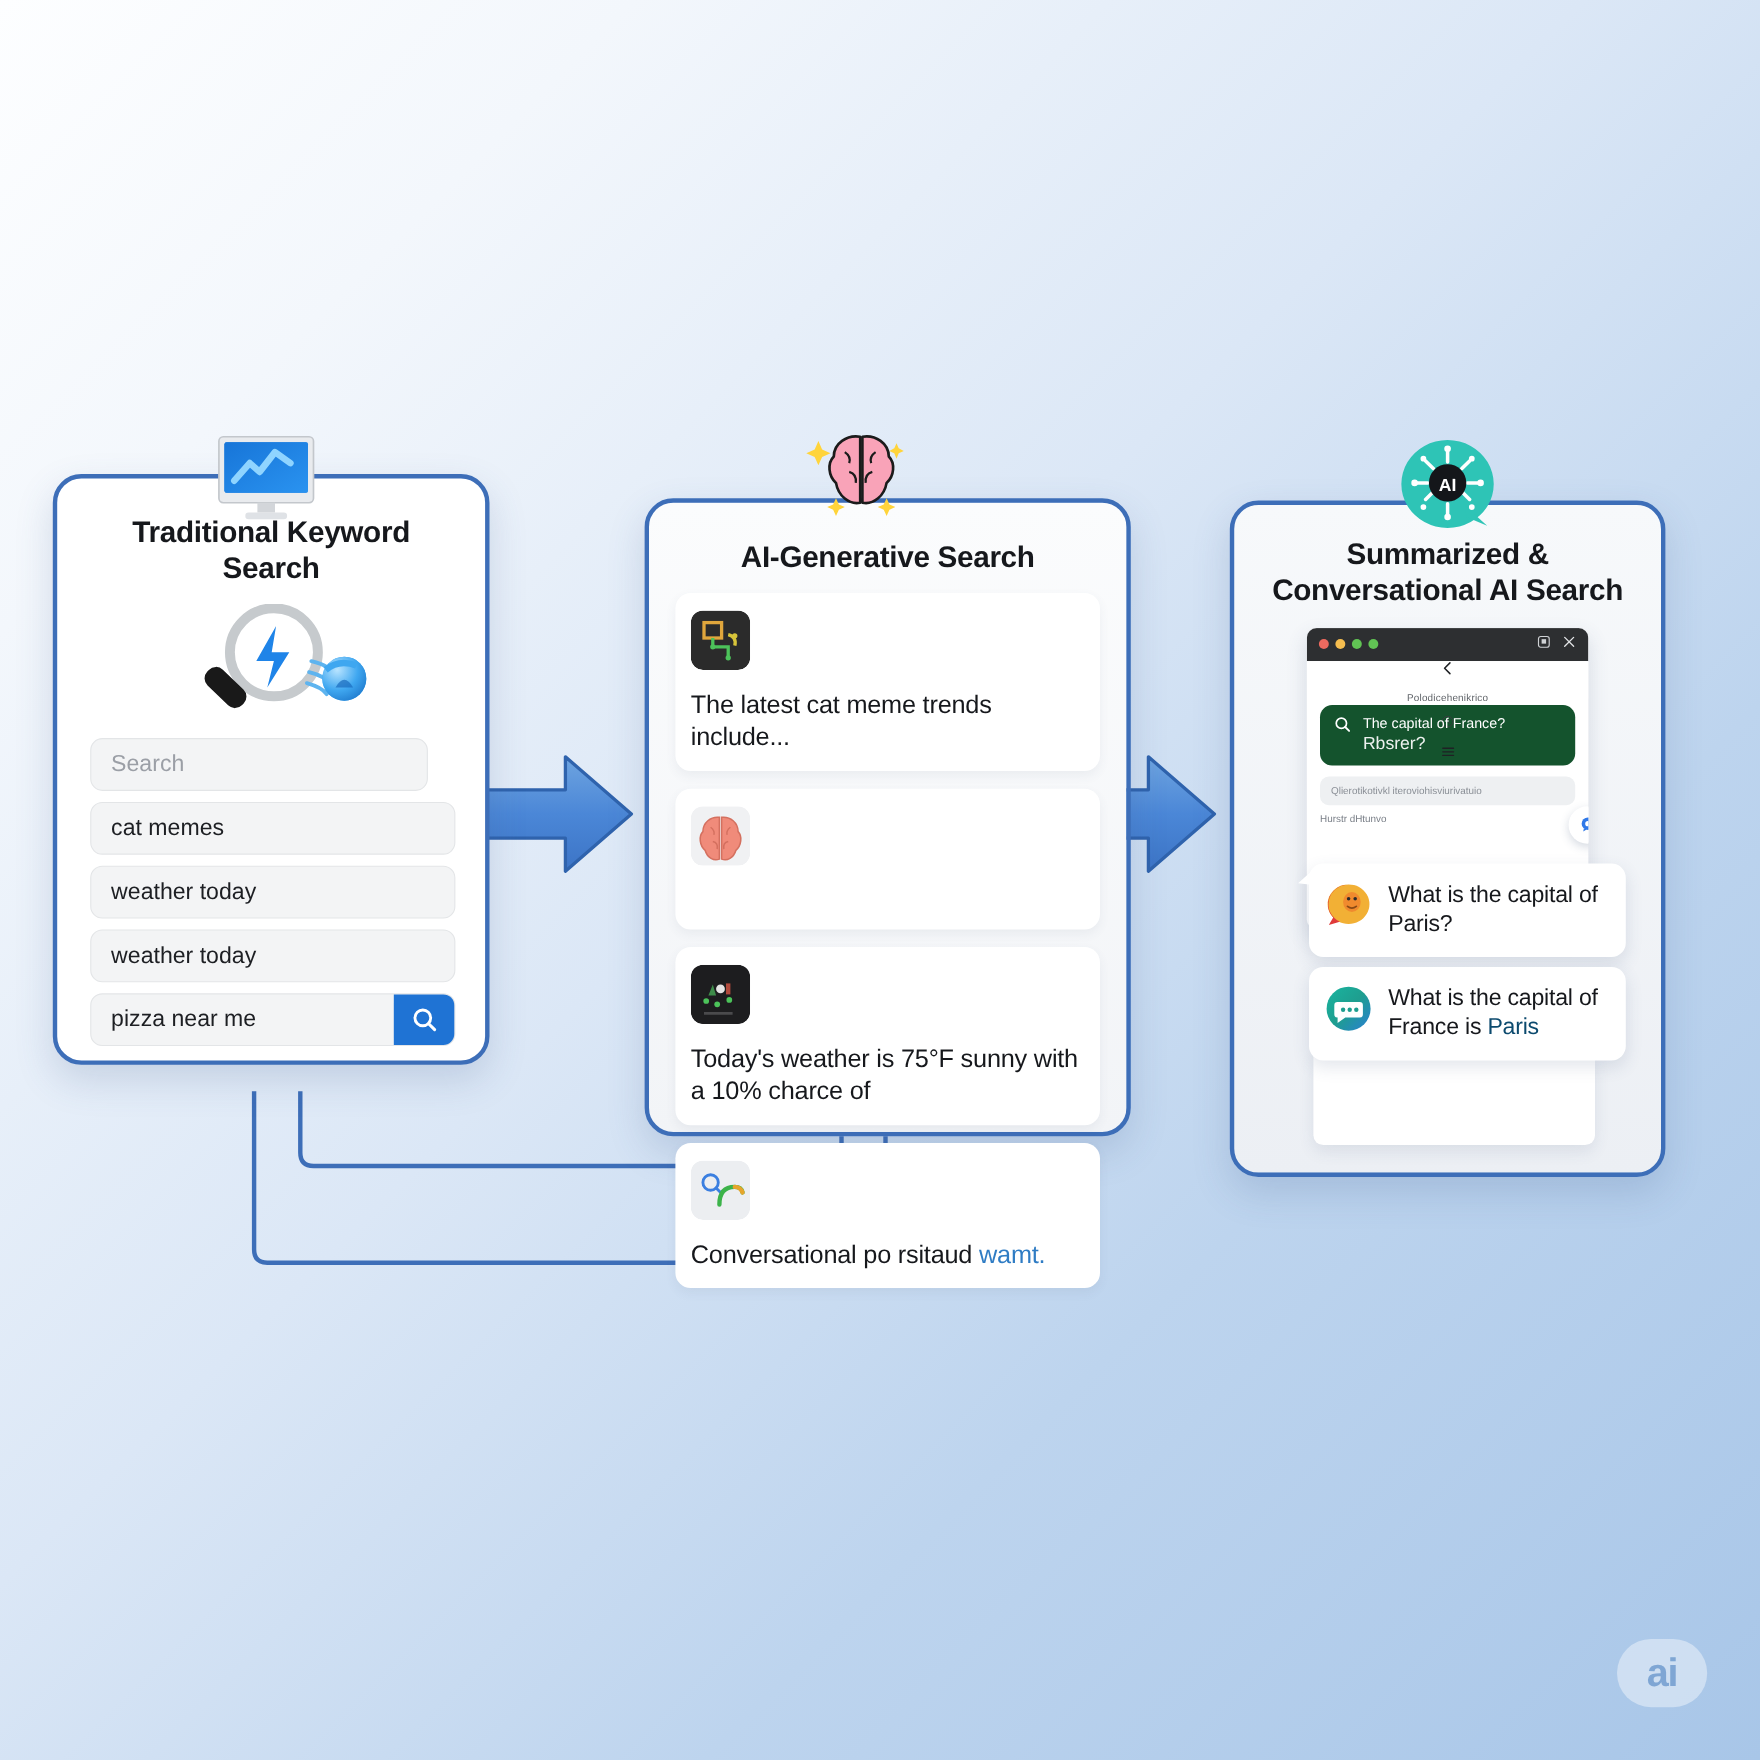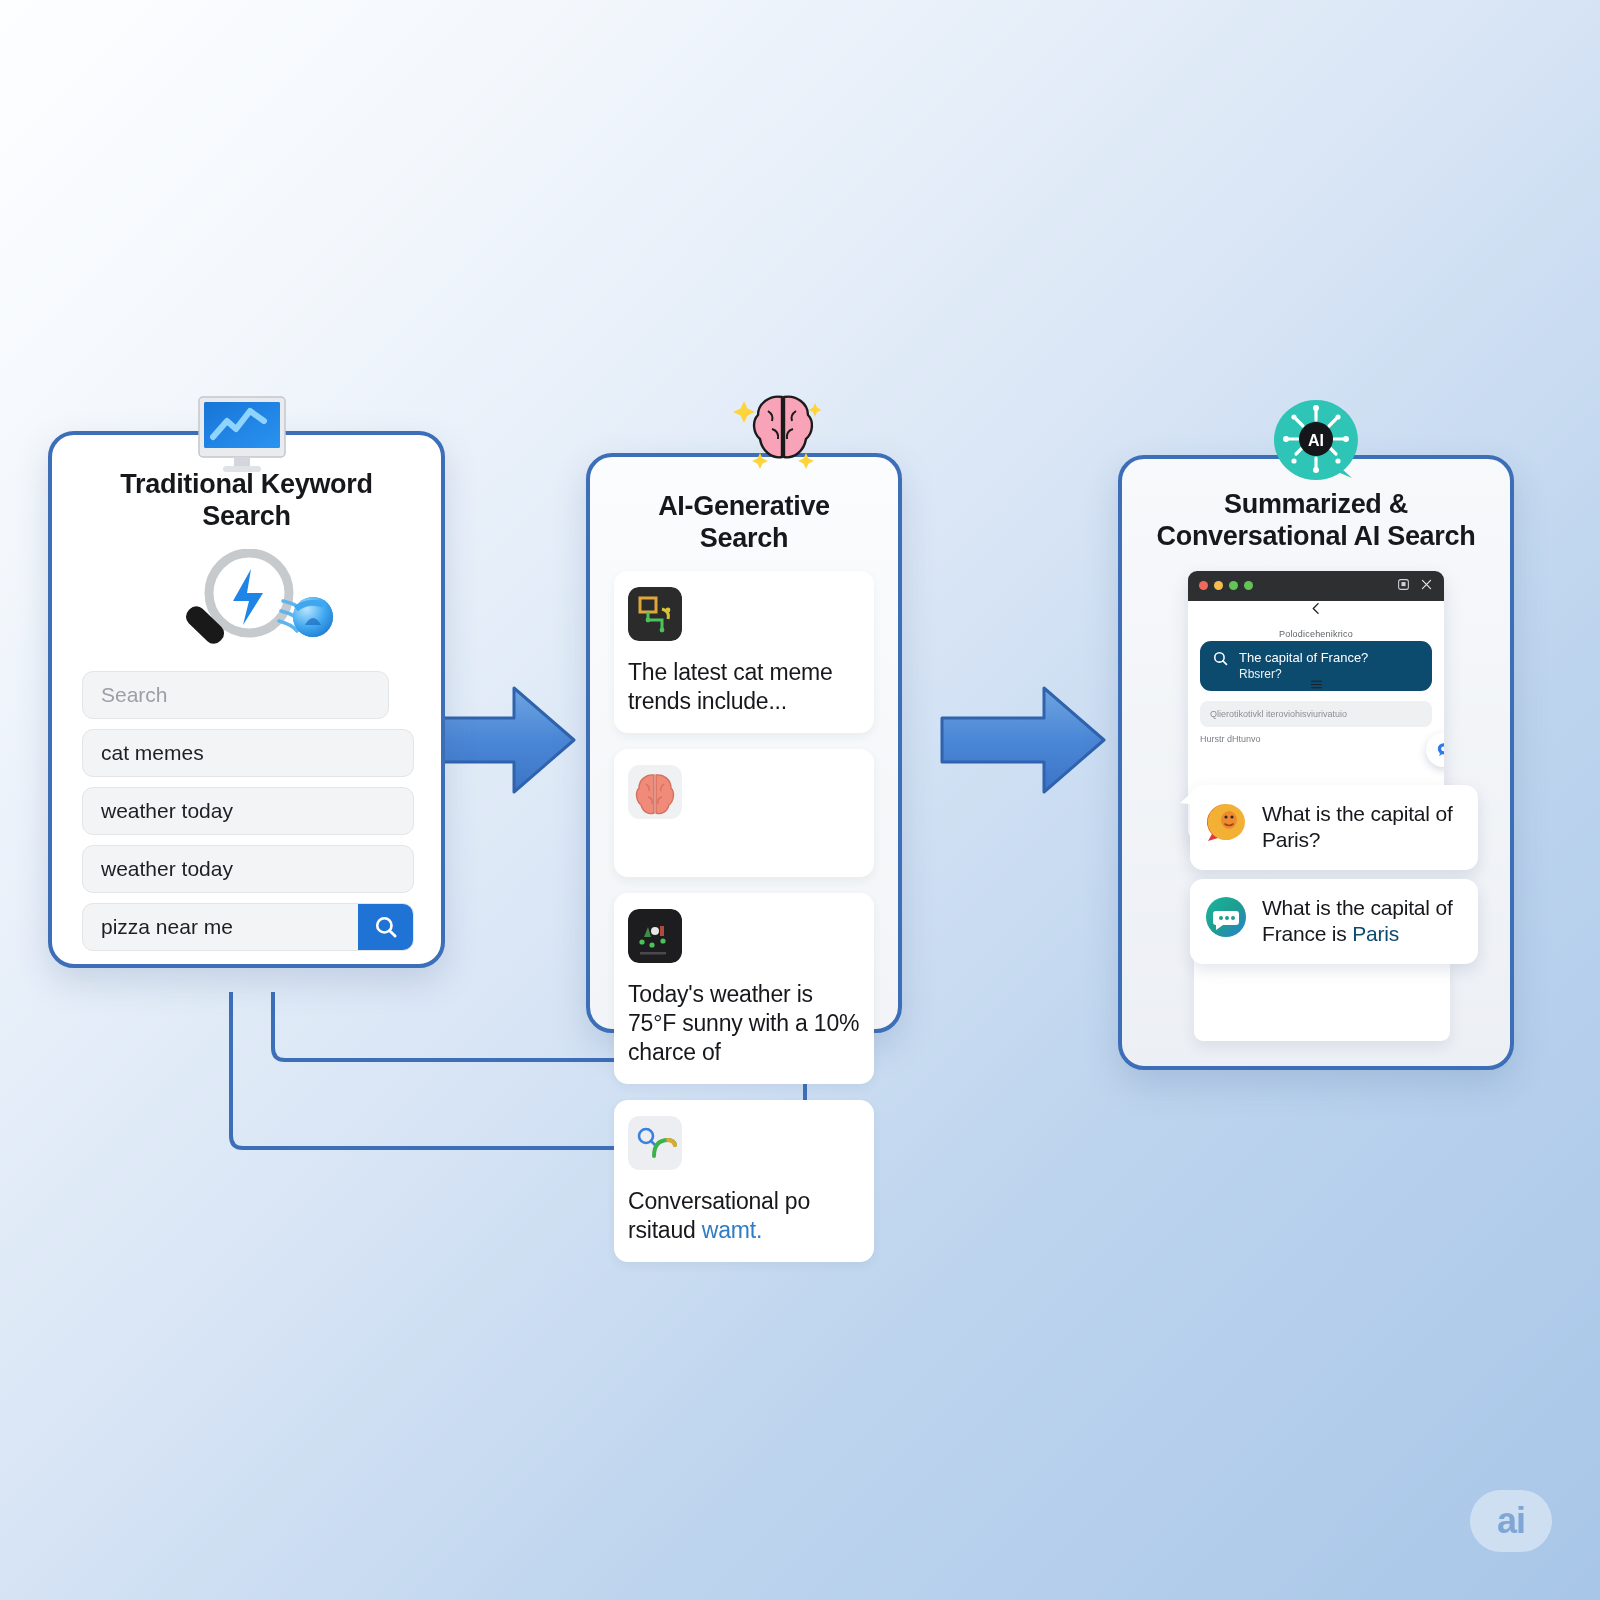--- a/index.html
+++ b/index.html
@@ -24,21 +24,21 @@
     border-radius: 26px;
     z-index: 5;
     box-shadow: 0 14px 34px rgba(60,90,140,.18);
   }
   .card-1 {
     left: 48px; top: 431px; width: 397px; height: 537px;
     background: #ffffff;
     padding: 34px 30px 26px;
   }
   .card-2 {
-    left: 586px; top: 453px; width: 316px; height: 580px;
+    left: 586px; top: 453px; width: 442px; height: 580px;
     background: linear-gradient(180deg,#fbfcfd 0%, #f2f4f7 100%);
     padding: 34px 24px 22px;
   }
   .card-3 {
     left: 1118px; top: 455px; width: 396px; height: 615px;
     background: linear-gradient(180deg,#f7f9fb 0%, #eceff4 100%);
     padding: 30px 20px 15px;
   }
 
   .card-title {
@@ -127,27 +127,27 @@
     height: 34px; display: flex; align-items: center; padding: 0 12px; gap: 10px;
     background: #fff;
     flex-direction: column;
   }
   .bnav .url {
     font-size: 9px; color: #5f6368; flex: 1; filter: blur(.35px);
     letter-spacing: .2px;
   }
   .query-pill {
     margin: 6px 12px 0;
-    background: #0c4a6e;
+    background: #14532d;
     border-radius: 11px;
     padding: 9px 12px;
     display: flex; align-items: flex-start; gap: 10px;
   }
   .query-pill .qtxt { color: #fff; font-size: 13px; line-height: 1.3; }
-  .query-pill .qtxt .sub { font-size: 12px; display: block; filter: blur(.6px); opacity: .92; }
+  .query-pill .qtxt .sub { font-size: 16px; display: block; filter: blur(.6px); opacity: .92; }
   .sub-field {
     margin: 10px 12px 0; height: 26px; border-radius: 8px;
     background: #eef0f2; display: flex; align-items: center; padding: 0 10px;
     font-size: 9px; color: #8a8f96; filter: blur(.5px);
   }
   .mini-note { margin: 7px 12px 0; font-size: 9px; color: #7b8089; filter: blur(.5px); }
   .fab {
     position: absolute; right: -16px; top: 162px;
     width: 34px; height: 34px; border-radius: 50%;
     background: #fff; box-shadow: 0 3px 9px rgba(60,80,120,.22);

